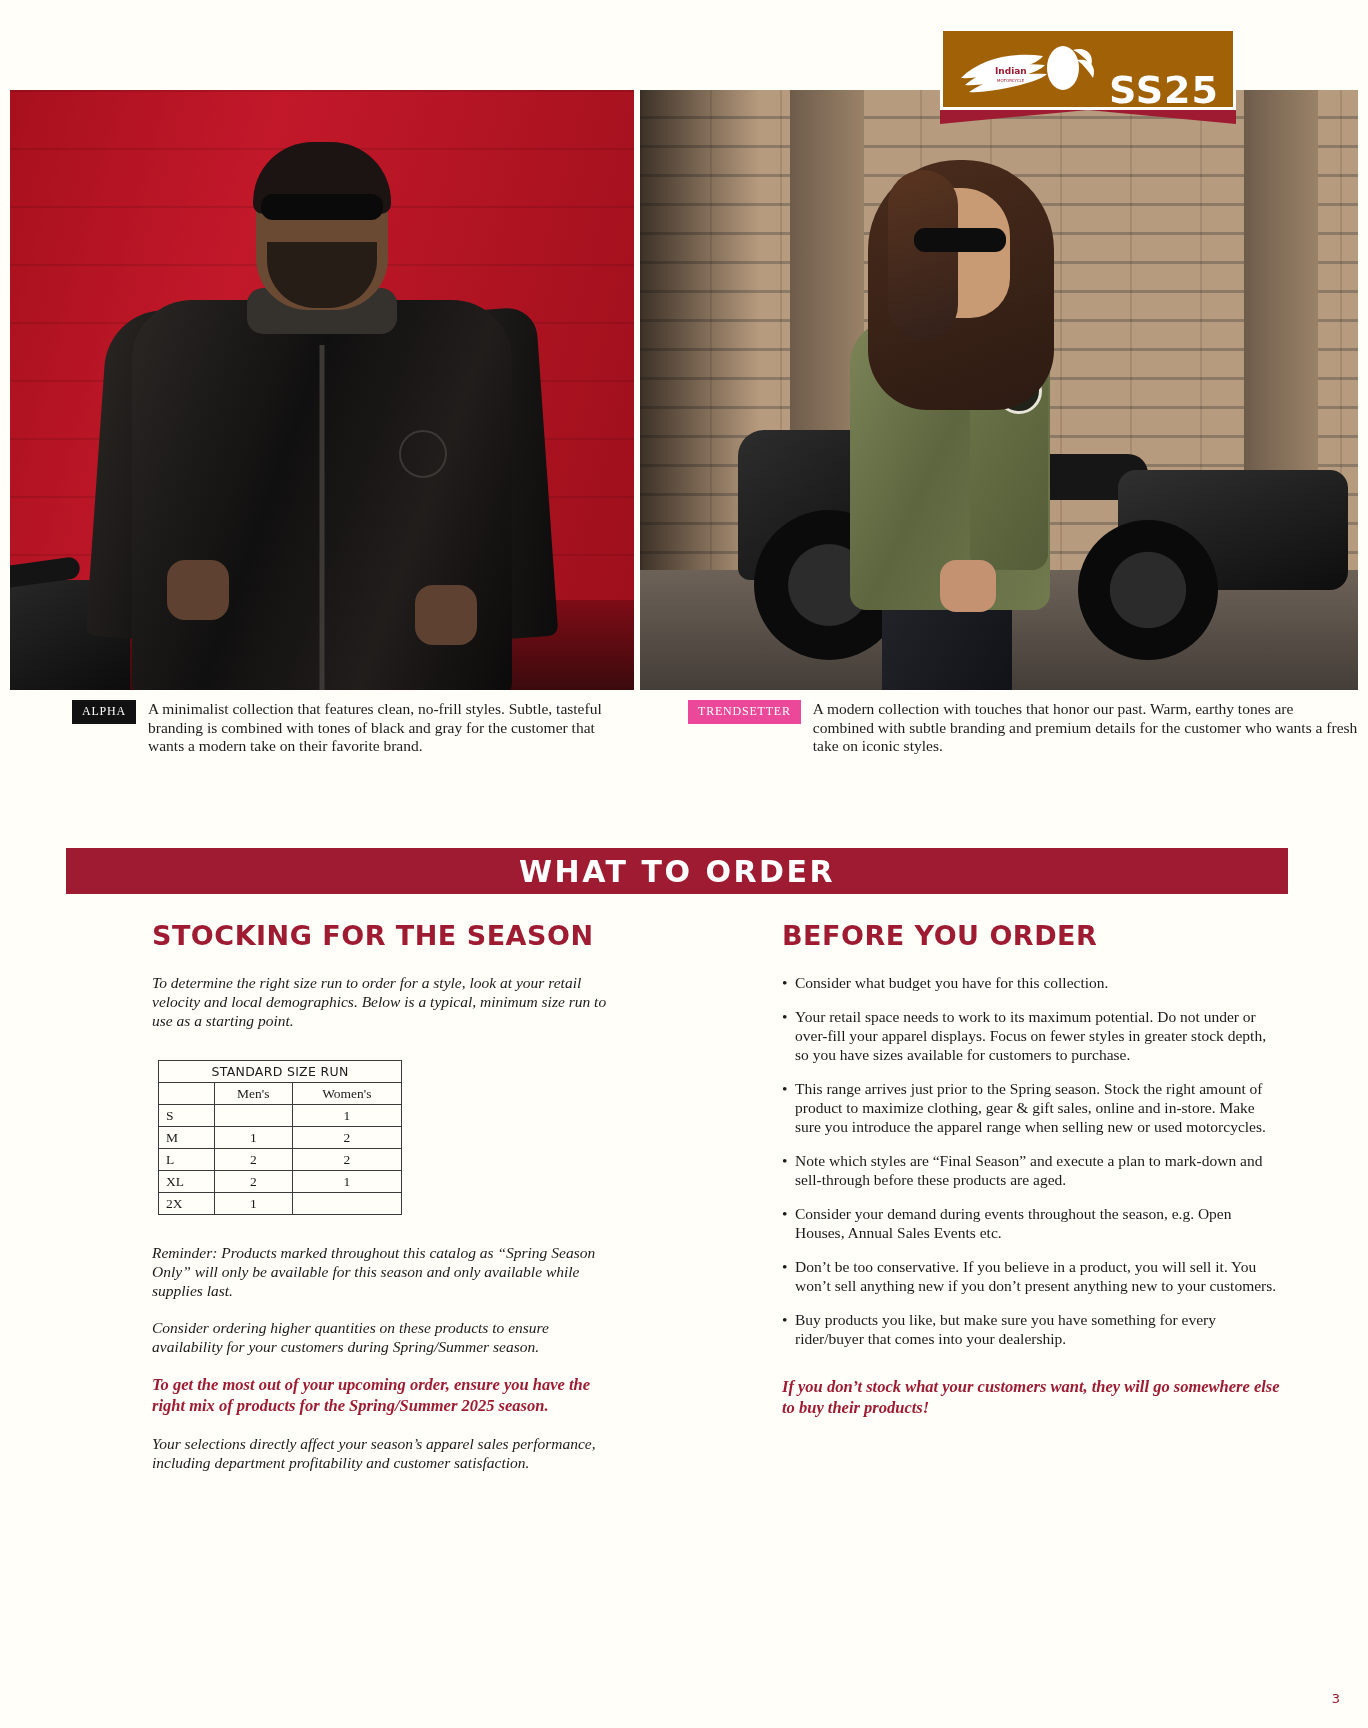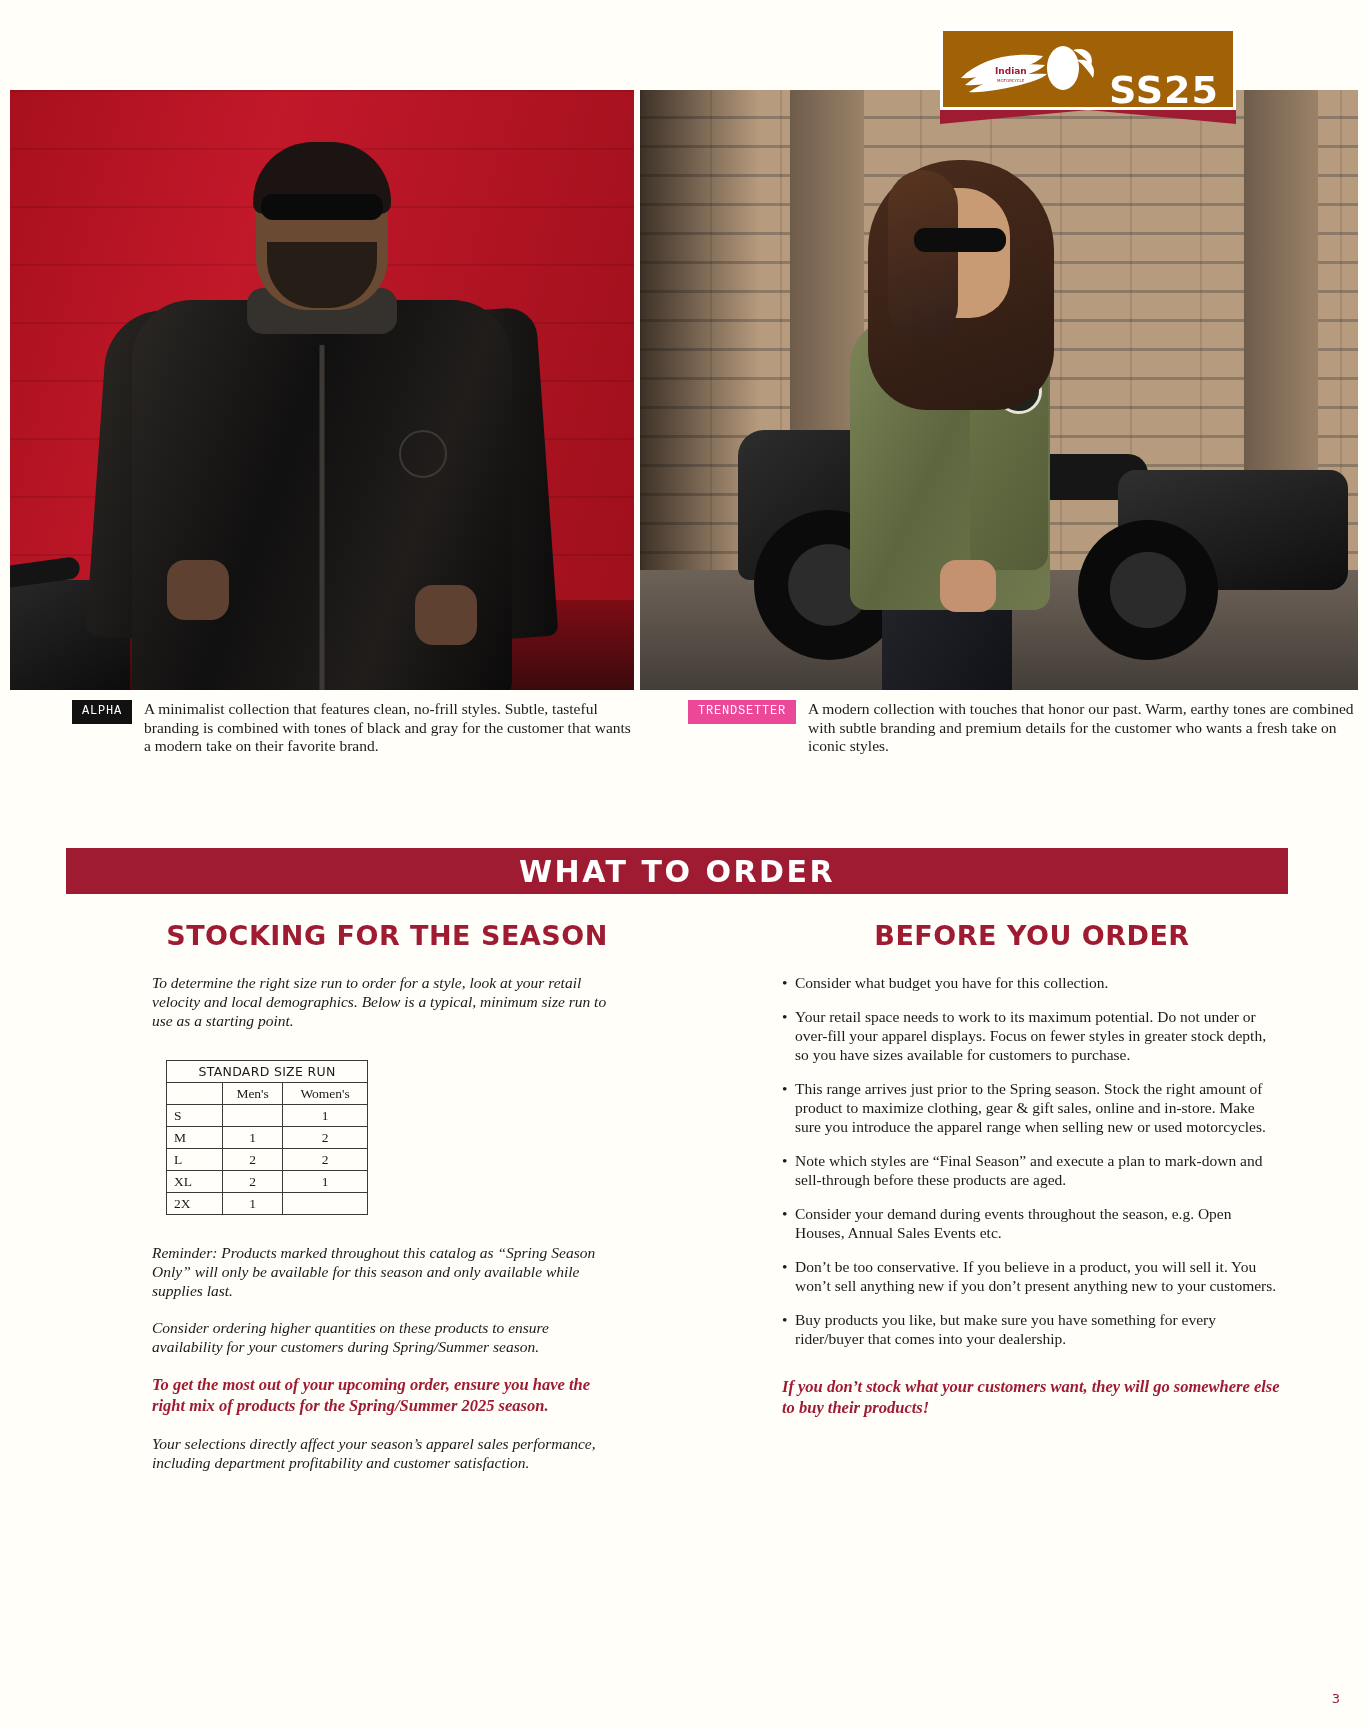--- a/index.html
+++ b/index.html
@@ -228,21 +228,21 @@
     width: 1348px;
     display: flex;
     gap: 6px;
   }
   .caption-col { display: flex; gap: 12px; }
   .caption-col.left  { width: 624px; padding-left: 62px; }
   .caption-col.right { width: 718px; padding-left: 48px; }
   .cat-tag {
     flex: none;
     color: #ffffff;
-    font-family: Liberation Mono, monospace;
+    font-family: Liberation Serif, serif;
     font-size: 12px;
     letter-spacing: .8px;
     padding: 4px 10px 5px;
     height: 24px;
     line-height: 15px;
   }
   .cat-tag.alpha { background: #111111; }
   .cat-tag.trendsetter { background: #ec4899; }
   .caption-text {
     font-size: 15.5px;
@@ -275,40 +275,39 @@
     position: absolute;
     top: 920px; left: 782px; width: 500px;
   }
   h2.sect {
     margin: 0 0 22px 0;
     color: #9e1b32;
     font-family: "DejaVu Sans", sans-serif;
     font-weight: 700;
     font-size: 27px;
     letter-spacing: .5px;
-    text-align: center;
   }
   .para {
     font-size: 15.5px;
     line-height: 19px;
     margin: 0 0 18px 0;
     font-style: italic;
   }
   .para.red {
     color: #9e1b32;
     font-weight: bold;
     font-size: 16.5px;
     line-height: 21px;
   }
 
   
   table.sizes {
     border-collapse: collapse;
-    margin: 30px 0 28px 14px;
-    width: 202px;
+    margin: 30px 0 28px 6px;
+    width: 244px;
     padding-left: 40px;
   }
   table.sizes td, table.sizes th {
     border: 1px solid #3a3a3a;
     font-size: 13.5px;
     font-weight: normal;
     height: 22px;
     text-align: center;
     padding: 0 4px;
   }

